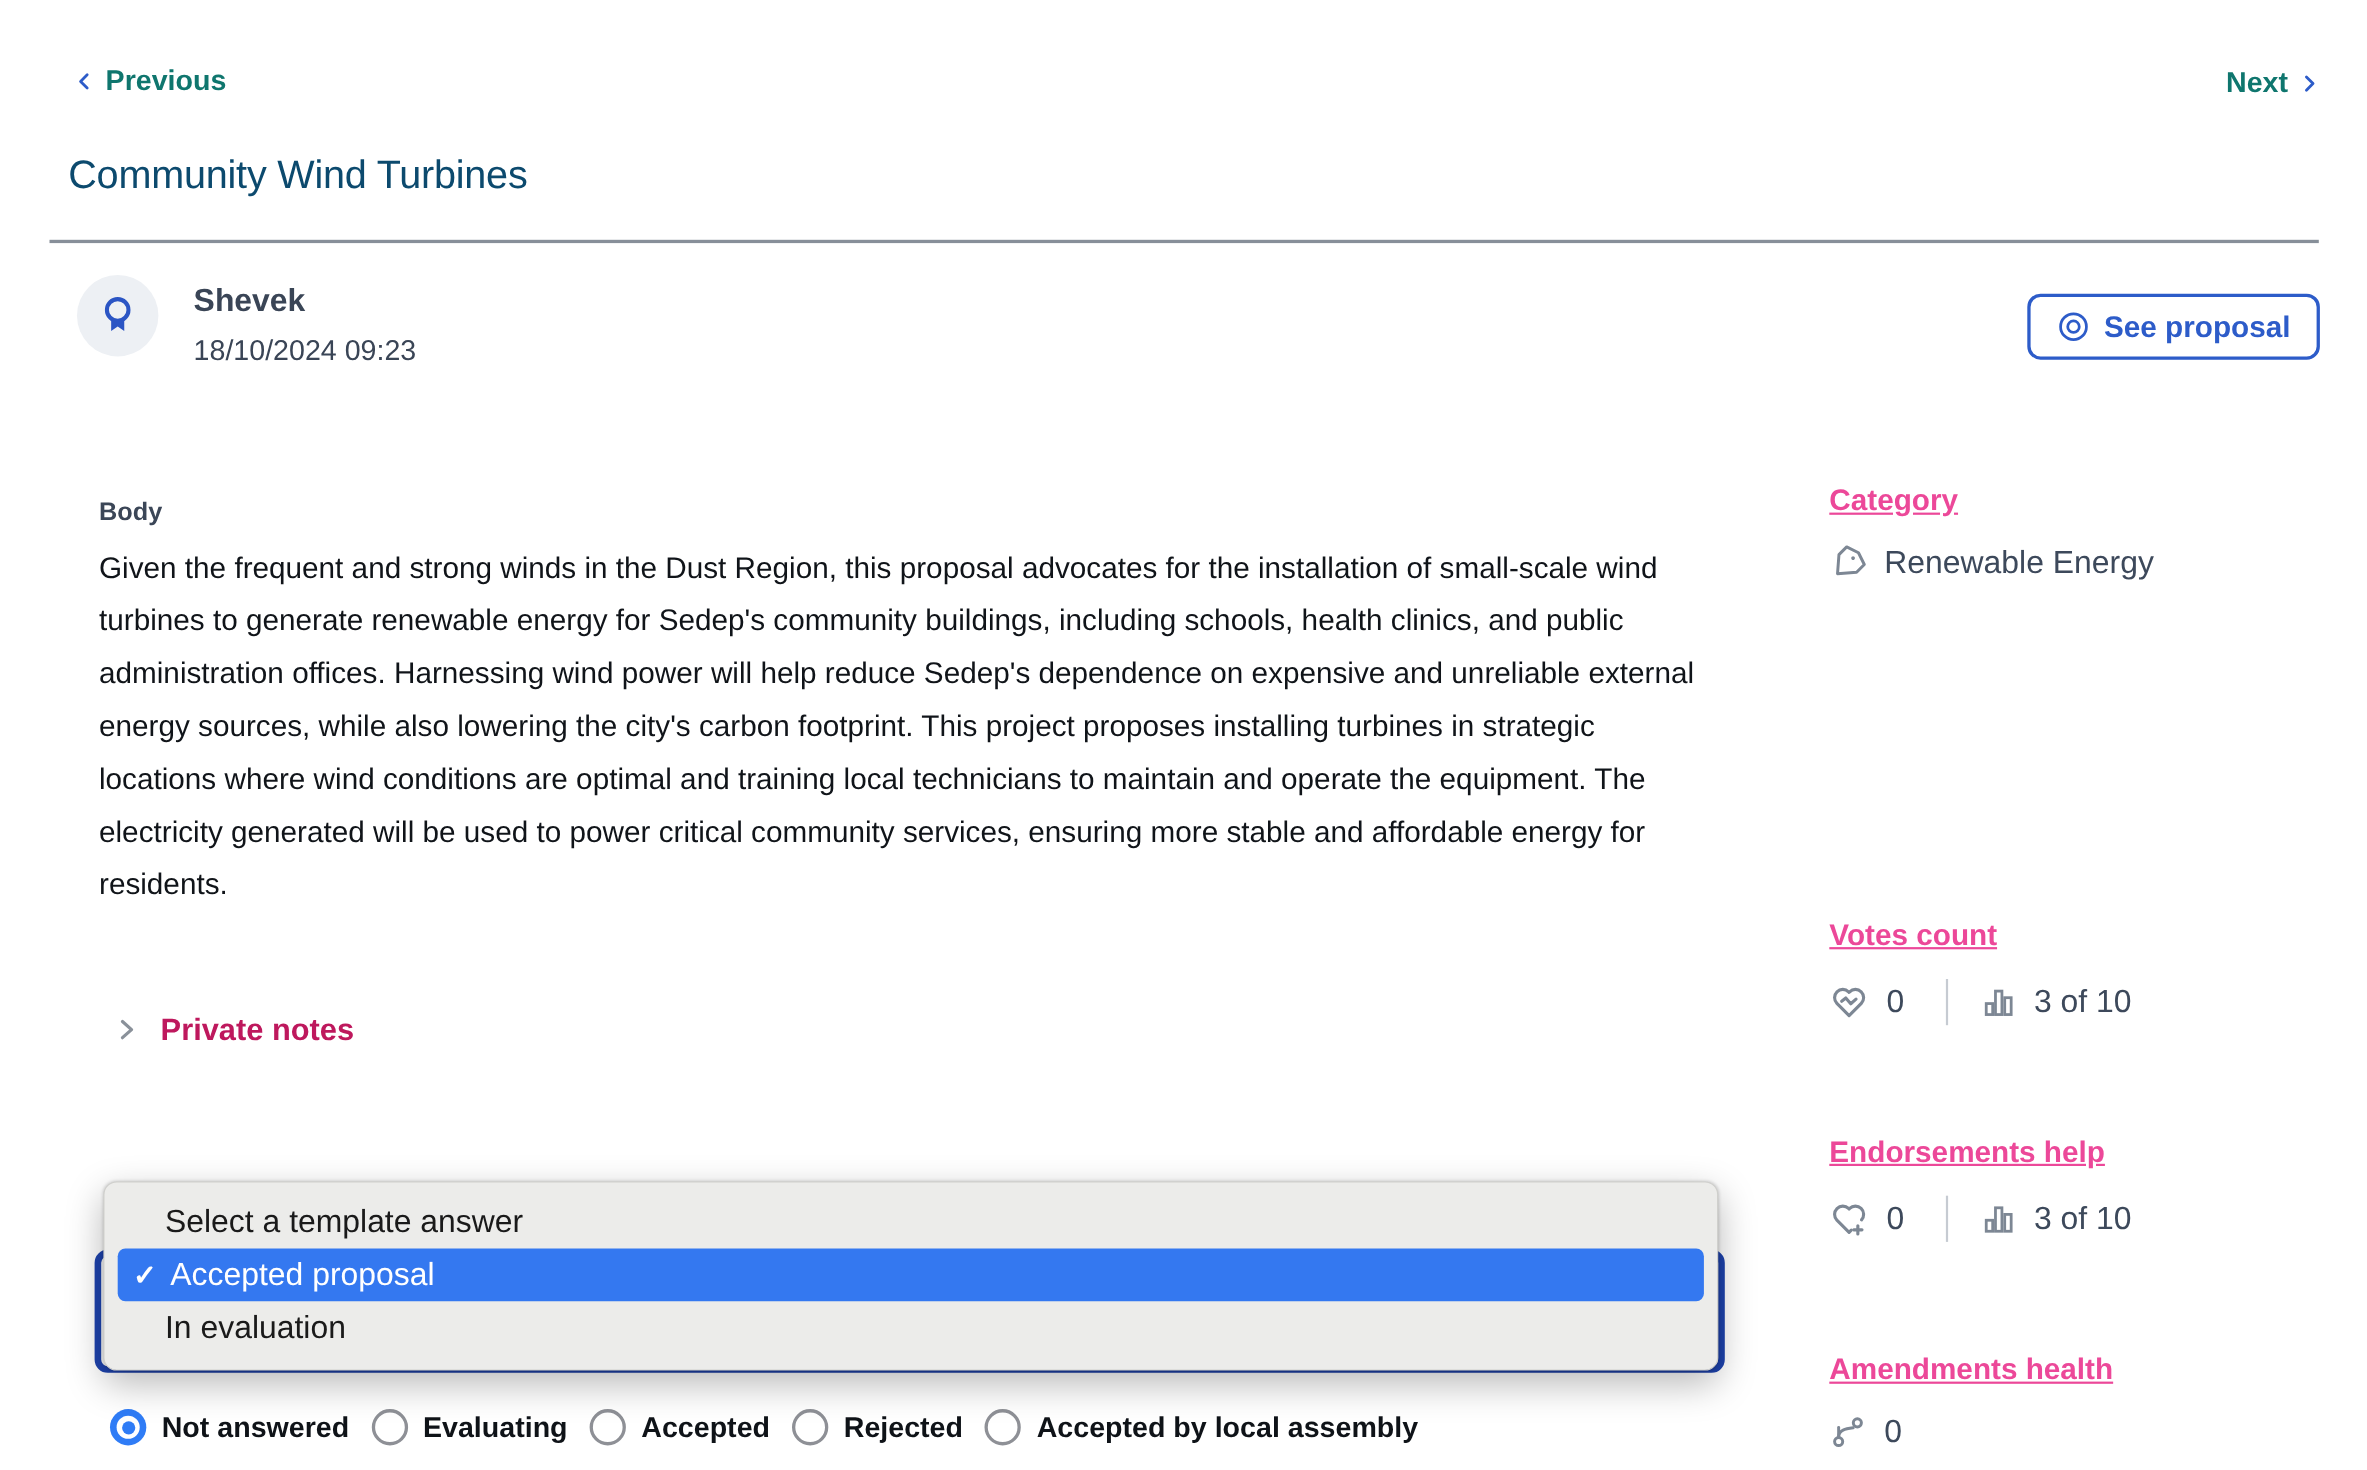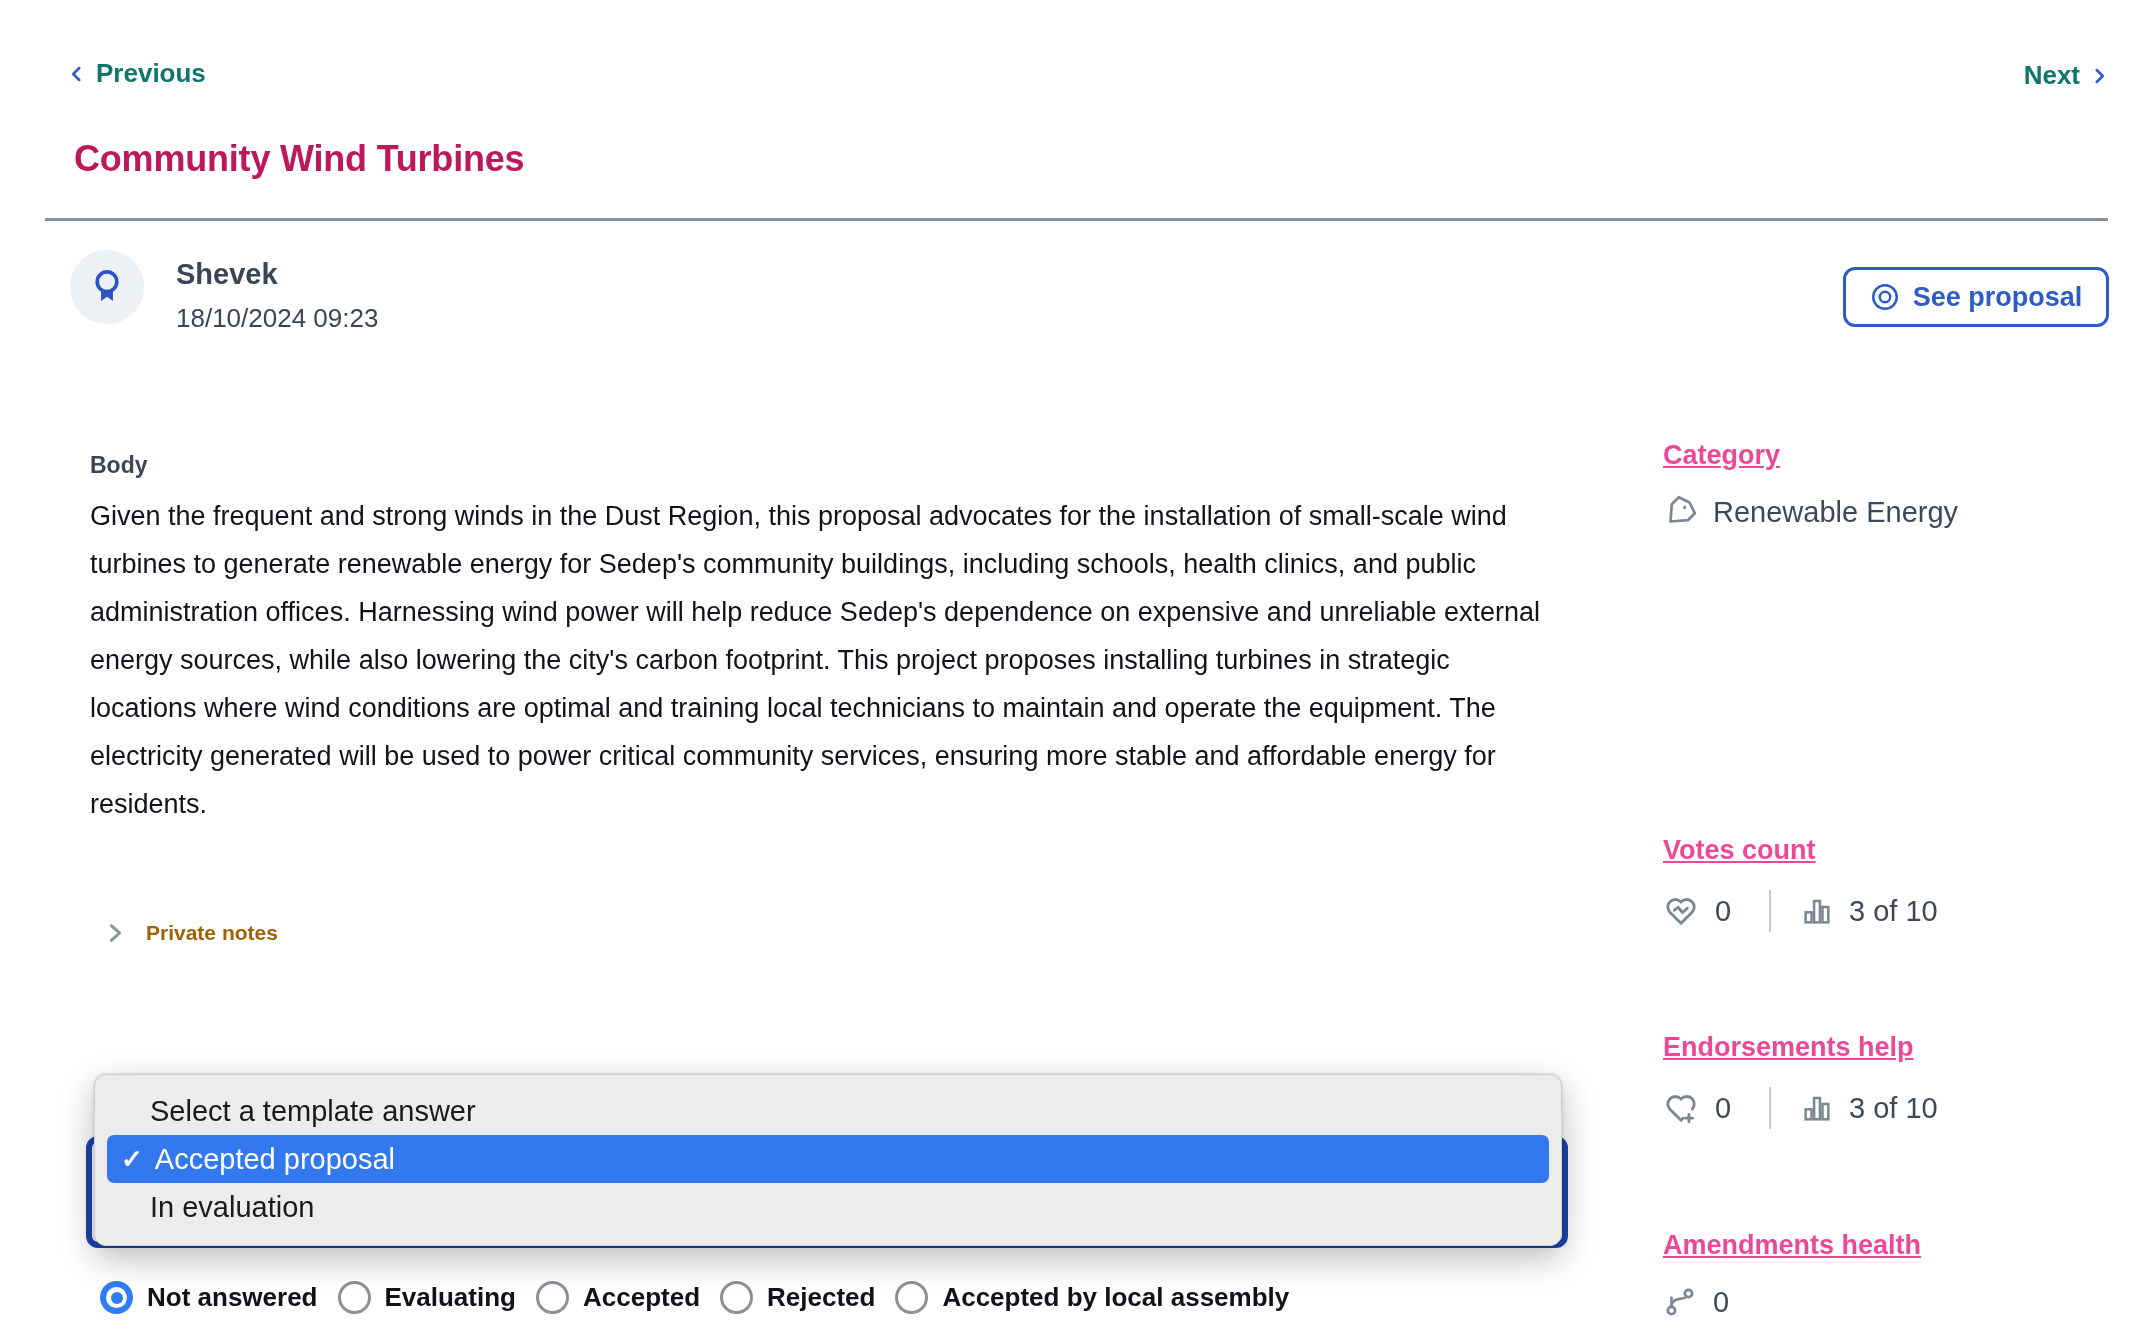--- a/index.html
+++ b/index.html
@@ -8,22 +8,22 @@
   .page { position:relative; width:2152px; height:1336px; overflow:hidden; }
 
   
   .nav-link { position:absolute; display:flex; align-items:center; gap:10px;
     color:#0f766e; font-size:26px; font-weight:700; cursor:pointer; }
   .nav-prev { left:68px; top:58px; }
   .nav-next { right:44px; top:60px;text-align:right; }
   .chev { width:18px; height:18px; }
 
   
-  .page-title { position:absolute; left:74px; top:138px; font-size:36px;
-    font-weight:700; color:#be185d; letter-spacing:-0.2px; }
+  .page-title { position:absolute; left:62px; top:138px; font-size:36px;
+    font-weight:400; color:#0c4a6e; letter-spacing:-0.2px; }
   .title-rule { position:absolute; left:45px; top:218px; width:2063px;
     height:3px; background:#878f99; }
 
   
   .avatar { position:absolute; left:70px; top:250px; width:74px; height:74px;
     border-radius:50%; background:#edf0f4; display:flex; align-items:center;
     justify-content:center; }
   .author-name { position:absolute; left:176px; top:258px; font-size:29px;
     font-weight:700; color:#3a4556; }
   .author-date { position:absolute; left:176px; top:303px; font-size:26px;
@@ -35,21 +35,21 @@
     color:#2d5cc9; font-size:27px; font-weight:700; cursor:pointer; }
 
   
   .body-label { position:absolute; left:90px; top:452px; font-size:23px;
     font-weight:700; color:#3b4657; }
   .body-text { position:absolute; left:90px; top:492px; width:1468px;
     font-size:27px; line-height:48px; color:#101419; }
 
   .private-notes { position:absolute; left:104px; top:920px; display:flex;
     align-items:center; gap:20px; cursor:pointer; }
-  .private-notes .label { color:#a16207; font-size:21px; font-weight:700; }
+  .private-notes .label { color:#be185d; font-size:28px; font-weight:700; }
 
   
   .template-select { position:absolute; left:86px; top:1136px; width:1482px;
     height:112px; border:6px solid #1e43ae; border-radius:12px;
     background:#ffffff; z-index:1; }
 
   
   .dropdown { position:absolute; left:94px; top:1074px; width:1468px;
     height:172px; background:#ececea; border:1px solid #cfcfcc;
     border-radius:12px; z-index:2;

